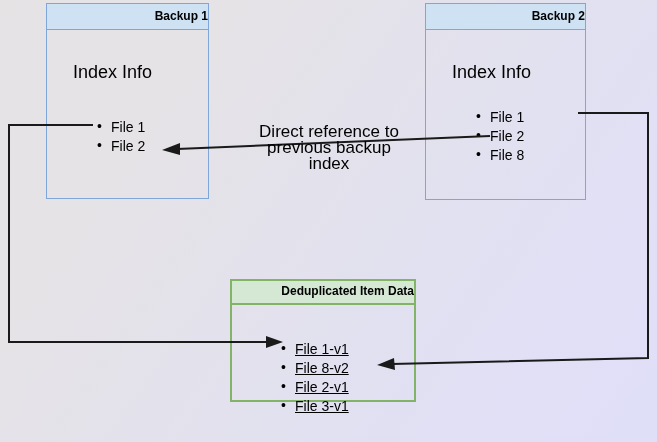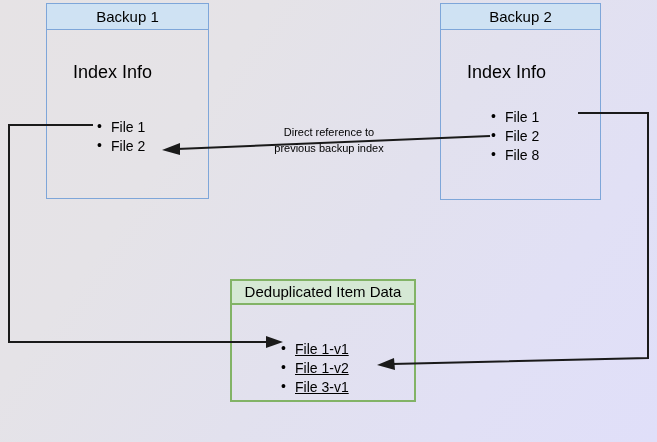--- a/index.html
+++ b/index.html
@@ -29,23 +29,23 @@
   }
   .box-green {
     border: 2px solid #82b366;
   }
   .box-header {
     position: absolute;
     left: 0;
     top: 0;
     box-sizing: border-box;
     width: 100%;
-    text-align: center;
-    font-weight: normal;
-    font-size: 15px;
+    text-align: right;
+    font-weight: bold;
+    font-size: 12px;
     color: #000;
     line-height: 25px;
     height: 26px;
   }
   .header-blue {
     background: #cfe2f3;
     border-bottom: 1px solid #7ea6d9;
   }
   .header-green {
     background: #d5e8d4;
@@ -76,21 +76,21 @@
   .bullet-list li::before {
     content: "\2022";
     position: absolute;
     left: 0;
     top: -1px;
     font-size: 14px;
     line-height: 19px;
   }
   .label-block {
     position: absolute;
-    font-size: 11px;
+    font-size: 17px;
     color: #000;
     text-align: center;
     line-height: 16px;
     white-space: pre-line;
   }
   svg.wires {
     position: absolute;
     left: 0;
     top: 0;
     width: 657px;
@@ -114,35 +114,36 @@
 
   <div class="box box-blue" style="left:46px; top:3px; width:163px; height:196px;">
     <div class="box-header header-blue">Backup 1</div>
     <div class="caption" style="left:26px; top:58px;">Index Info</div>
     <ul class="bullet-list" style="left:50px; top:114px;">
       <li>File 1</li>
       <li>File 2</li>
     </ul>
   </div>
 
-  <div class="box box-blue" style="left:440px; top:3px; width:161px; height:197px;">
+  <div class="box box-blue" style="left:425px; top:3px; width:161px; height:197px;">
     <div class="box-header header-blue">Backup 2</div>
     <div class="caption" style="left:26px; top:58px;">Index Info</div>
     <ul class="bullet-list" style="left:50px; top:104px;">
       <li>File 1</li>
       <li>File 2</li>
       <li>File 8</li>
     </ul>
   </div>
 
   <div class="box box-green" style="left:230px; top:279px; width:186px; height:123px;">
     <div class="box-header header-green">Deduplicated Item Data</div>
     <ul class="bullet-list" style="left:49px; top:59px;text-decoration:underline;">
       <li>File 1-v1</li>
-      <li>File 1-v2</li>
+      <li>File 8-v2</li>
+      <li>File 2-v1</li>
       <li>File 3-v1</li>
     </ul>
   </div>
 
   <svg class="wires" viewBox="0 0 657 442" xmlns="http://www.w3.org/2000/svg">
 
     <g>
       <path d="M 93 125 L 9 125 L 9 342 L 268 342"></path>
       <polygon points="283,342 266,336 266,348"></polygon>
     </g>

